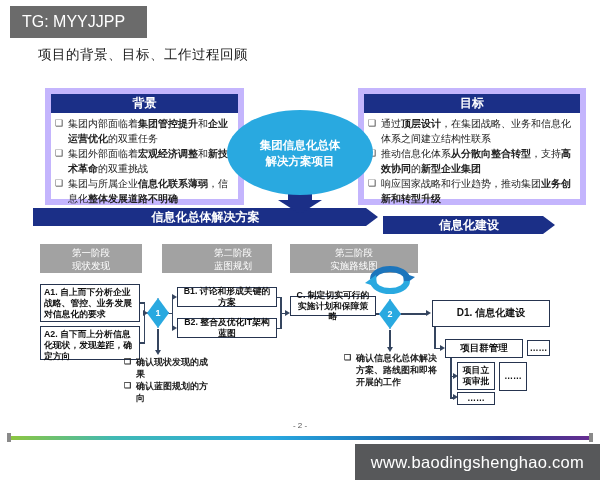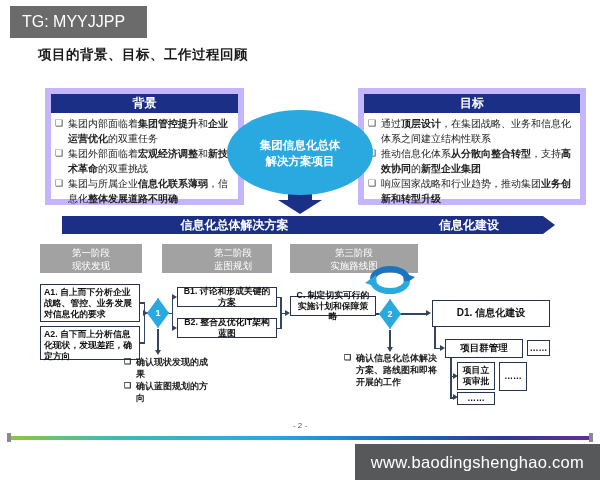--- a/index.html
+++ b/index.html
@@ -4,21 +4,21 @@
 <style>
   html,body{margin:0;padding:0;}
   body{width:600px;height:480px;background:#fff;font-family:"Liberation Sans",sans-serif;position:relative;overflow:hidden;}
   .abs{position:absolute;}
   .slide{position:absolute;left:0;top:0;width:600px;height:480px;background:#ffffff;}
 
   
   .tag-banner{left:10px;top:6px;width:137px;height:32px;background:#6b6b6b;color:#fff;
     font-size:16px;line-height:32px;padding-left:12px;box-sizing:border-box;}
 
-  .page-title{left:38px;top:46px;font-size:13.5px;font-weight:bold;color:#1a1a1a;letter-spacing:.5px;}
+  .page-title{left:38px;top:46px;font-size:13.5px;font-weight:normal;color:#1a1a1a;letter-spacing:.5px;}
 
   
   .infobox{background:#fff;border:6px solid #c4b5fd;box-sizing:border-box;}
   .infobox-header{height:19px;background:#1b2f87;color:#fff;font-size:12px;font-weight:bold;
     text-align:center;line-height:19px;}
   .infobox-body{padding:3px 5px 0 4px;}
   .brow{display:flex;font-size:10px;line-height:15px;color:#222;}
   .brow .mk{flex:0 0 13px;font-size:9px;color:#333;}
   .btext b,.btext .bseg{font-weight:bold;}
 
@@ -115,21 +115,21 @@
     </div>
   </div>
 
   <div class="abs ellipse">
     <div>集团信息化总体</div>
     <div>解决方案项目</div>
   </div>
   <div class="abs darr-stem"></div>
   <div class="abs darr-head"></div>
 
-  <div class="abs chevron" style="left:33px;top:216px;width:345px;margin-left:29px;">
+  <div class="abs chevron" style="left:33px;top:208px;width:345px;">
     <span>信息化总体解决方案</span>
   </div>
   <div class="abs chevron" style="left:383px;top:216px;width:172px;">
     <span>信息化建设</span>
   </div>
 
   <div class="abs phase" style="left:40px;top:244px;width:102px;">
     <div>第一阶段</div>
     <div>现状发现</div>
   </div>

